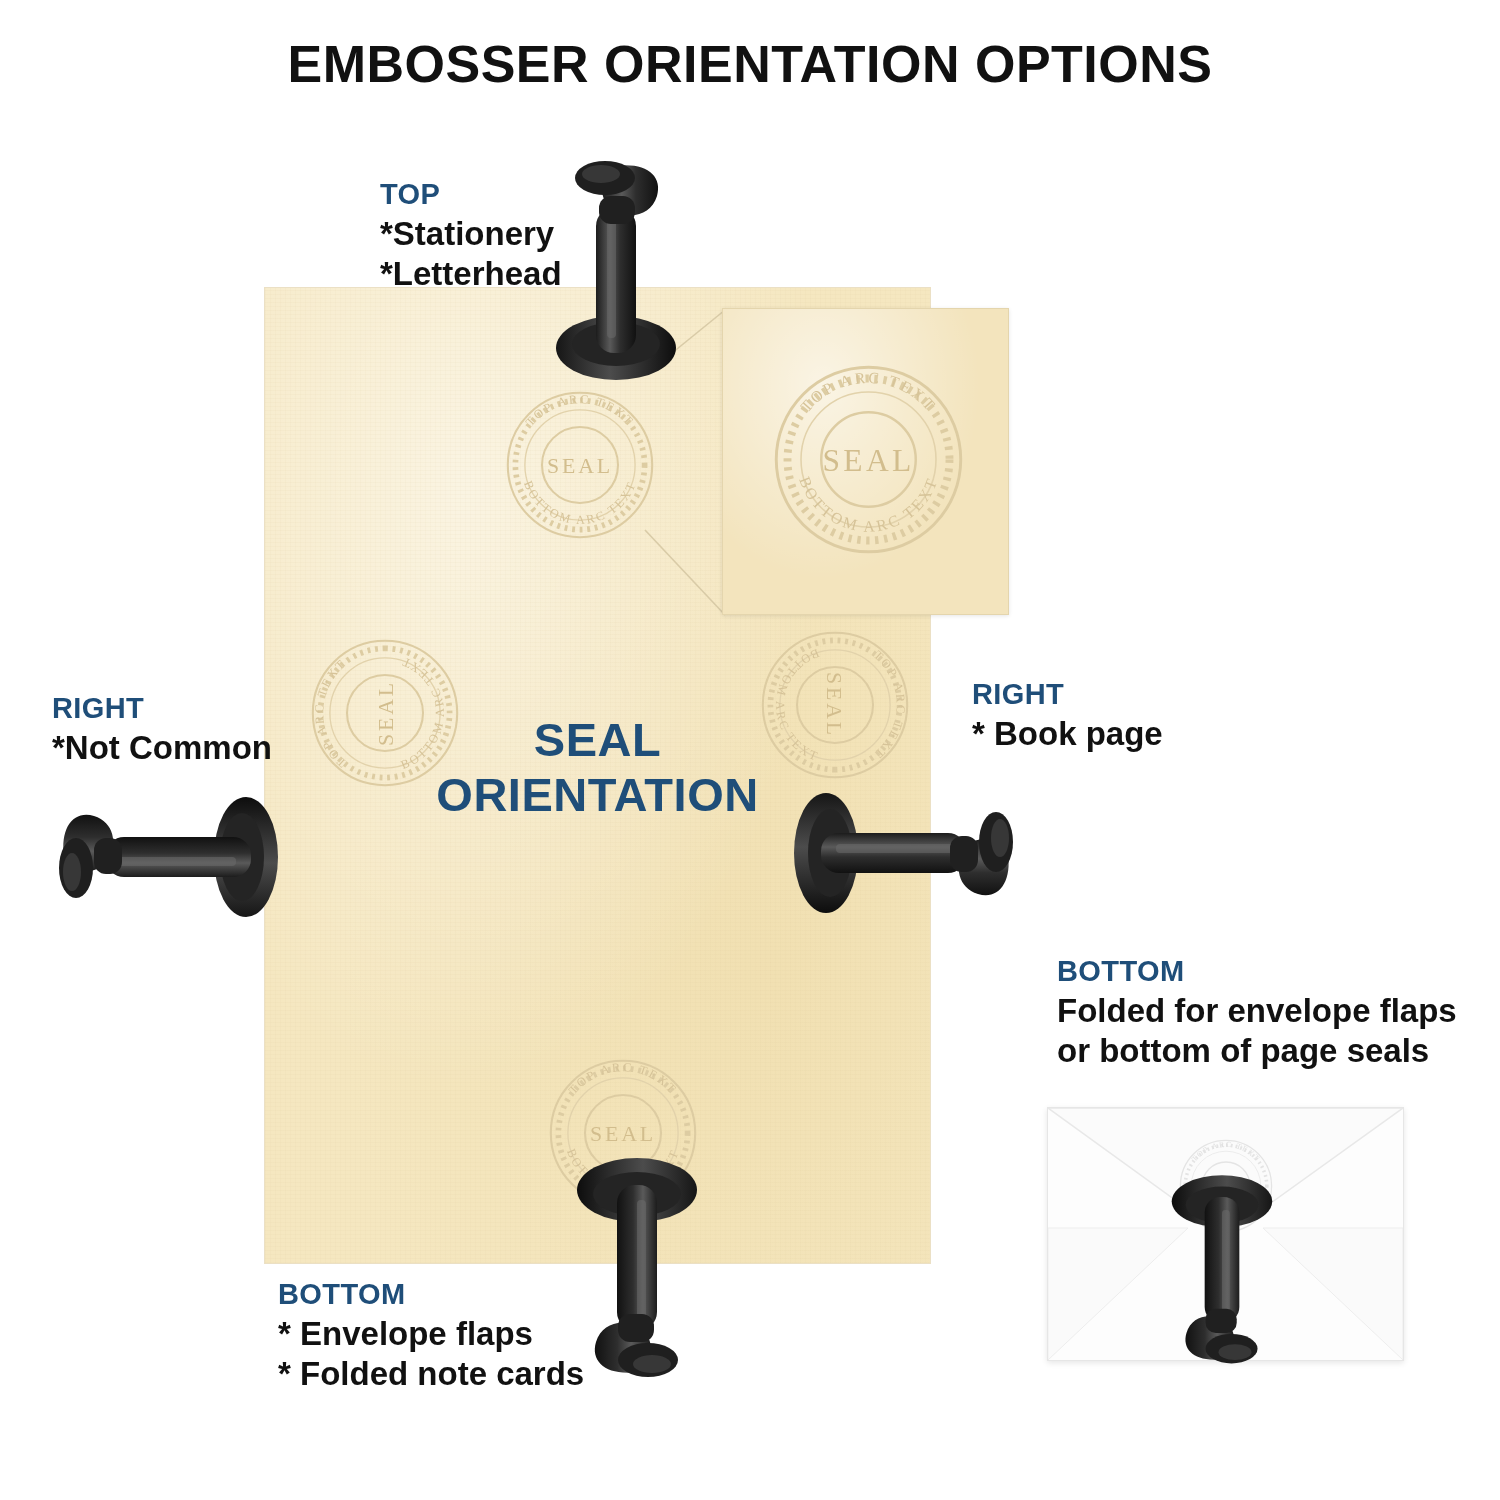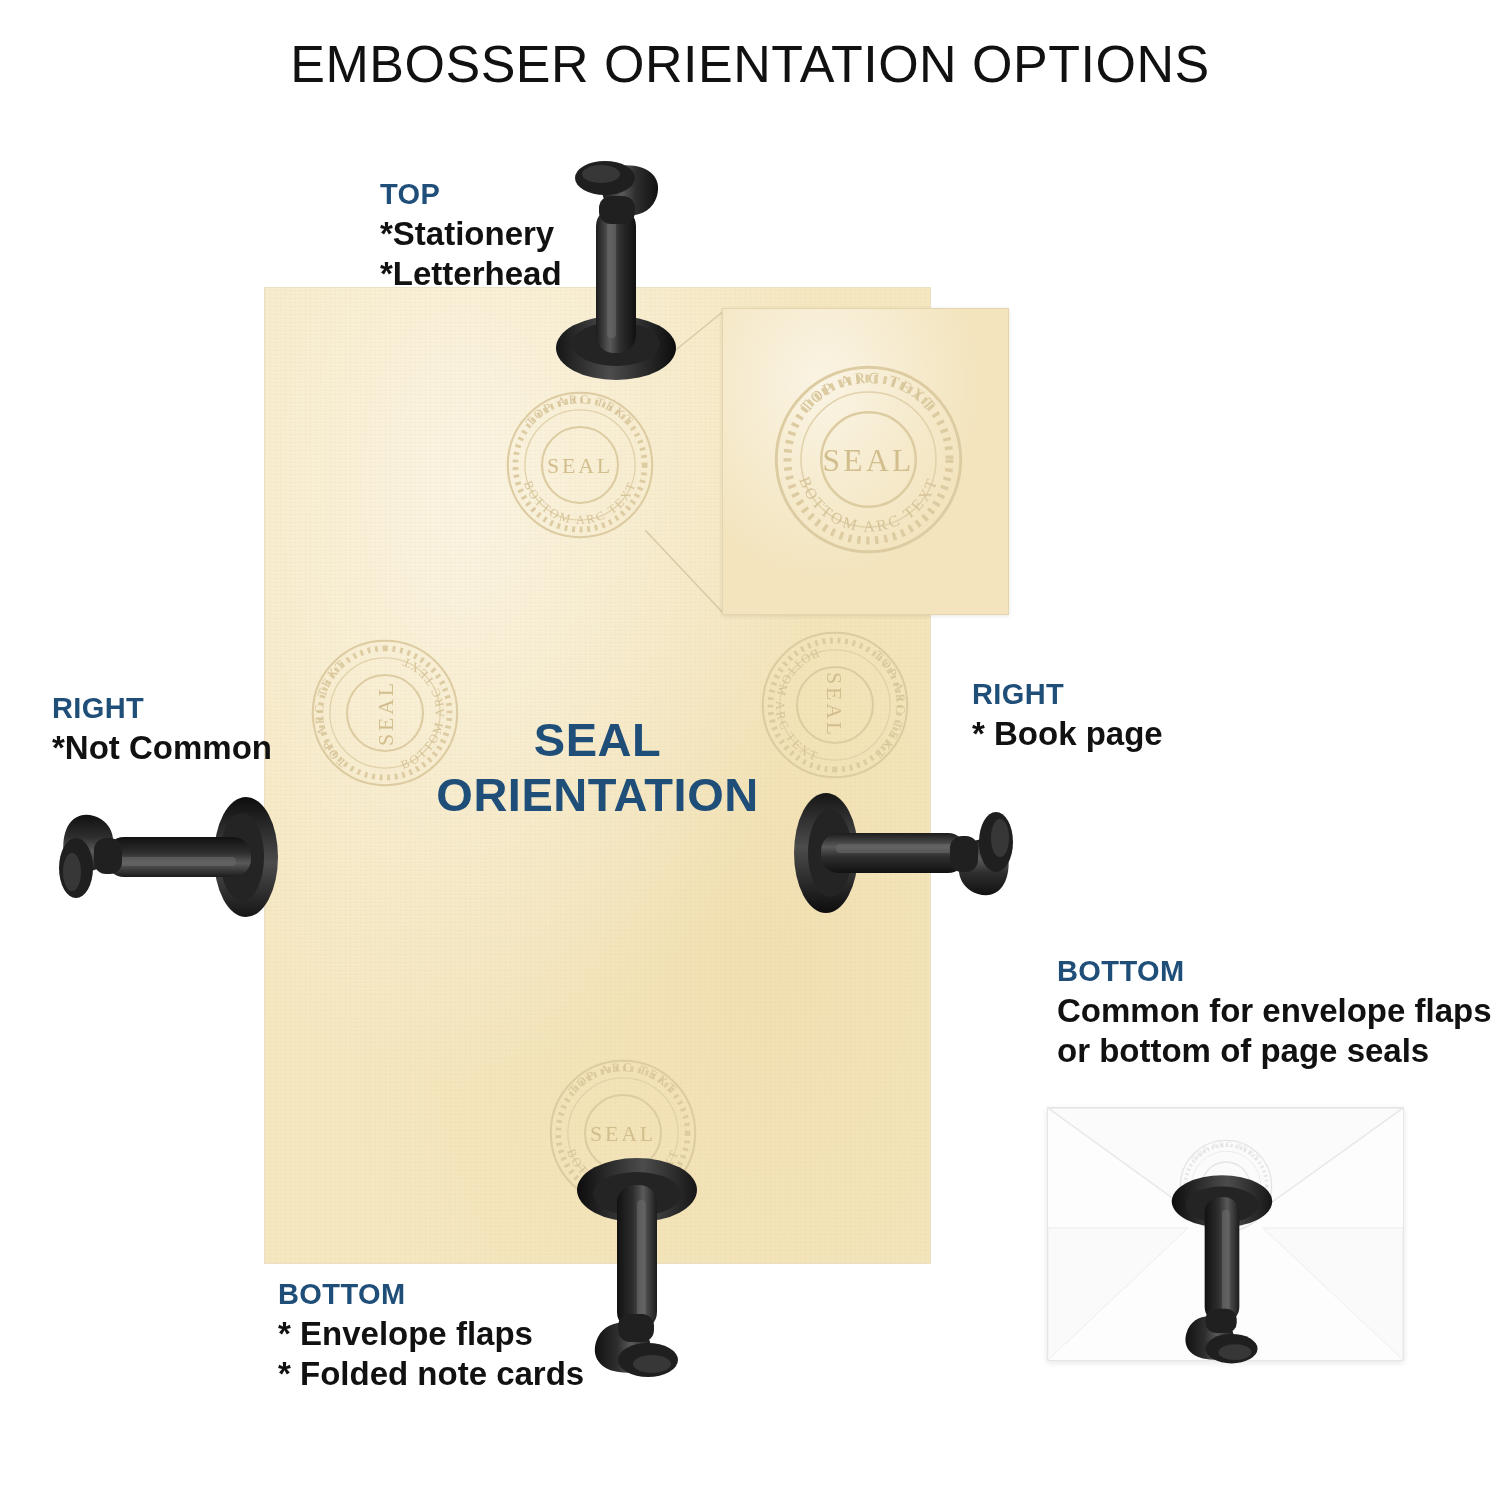--- a/index.html
+++ b/index.html
@@ -20,21 +20,21 @@
   }
 
   
   .title {
     position: absolute;
     top: 34px;
     left: 0;
     width: 100%;
     text-align: center;
     font-size: 52px;
-    font-weight: normal;
+    font-weight: bold;
     letter-spacing: 0.5px;
     color: #111111;
   }
 
   
   .paper {
     position: absolute;
     left: 265px;
     top: 288px;
     width: 665px;
@@ -390,17 +390,17 @@
   </div>
 
   <div class="label label-bottom">
     <div class="head">BOTTOM</div>
     <div class="line">* Envelope flaps</div>
     <div class="line">* Folded note cards</div>
   </div>
 
   <div class="label label-bottom2">
     <div class="head">BOTTOM</div>
-    <div class="line">Common for envelope flaps</div>
+    <div class="line">Folded for envelope flaps</div>
     <div class="line">or bottom of page seals</div>
   </div>
 
 </div>
 
 </body></html>

